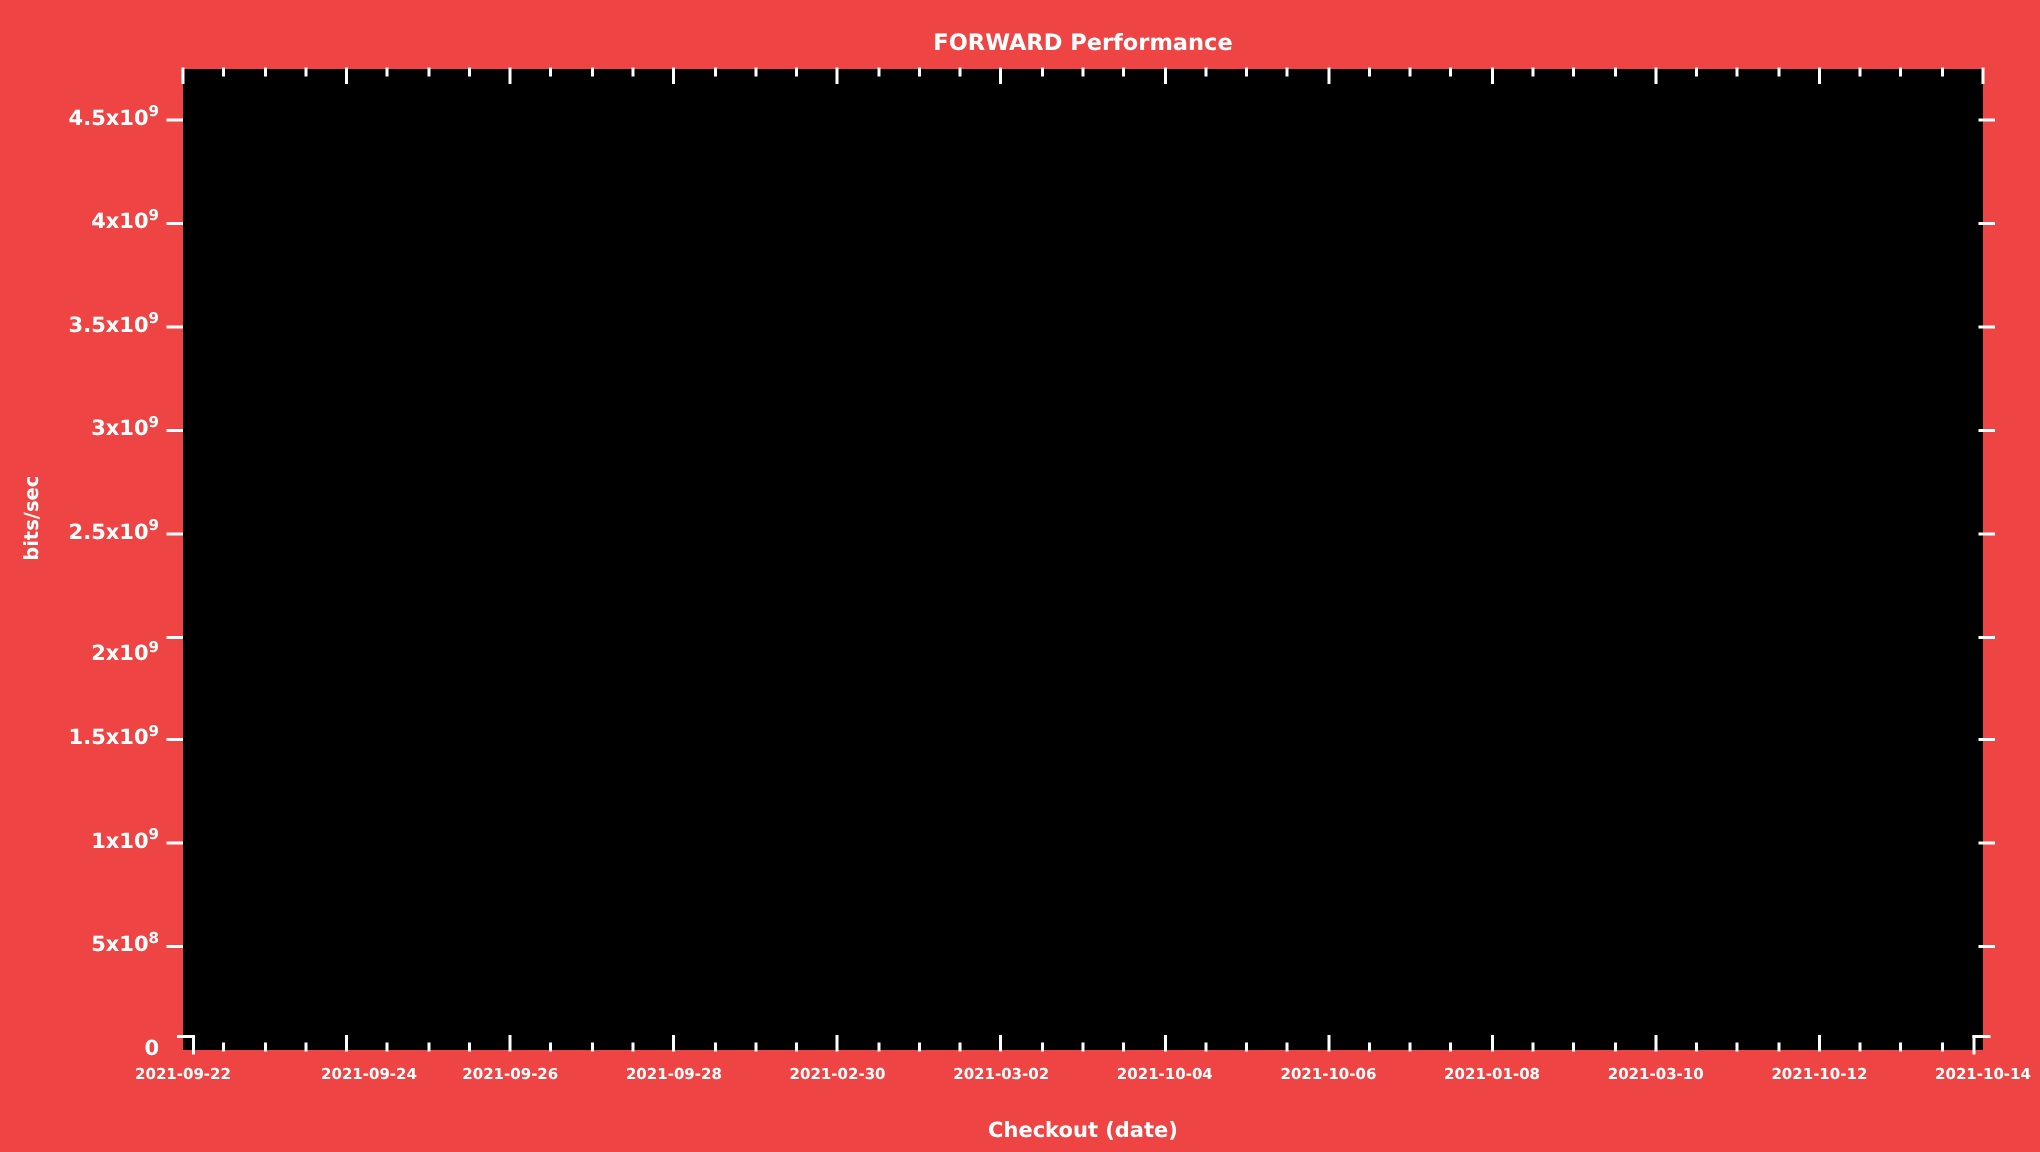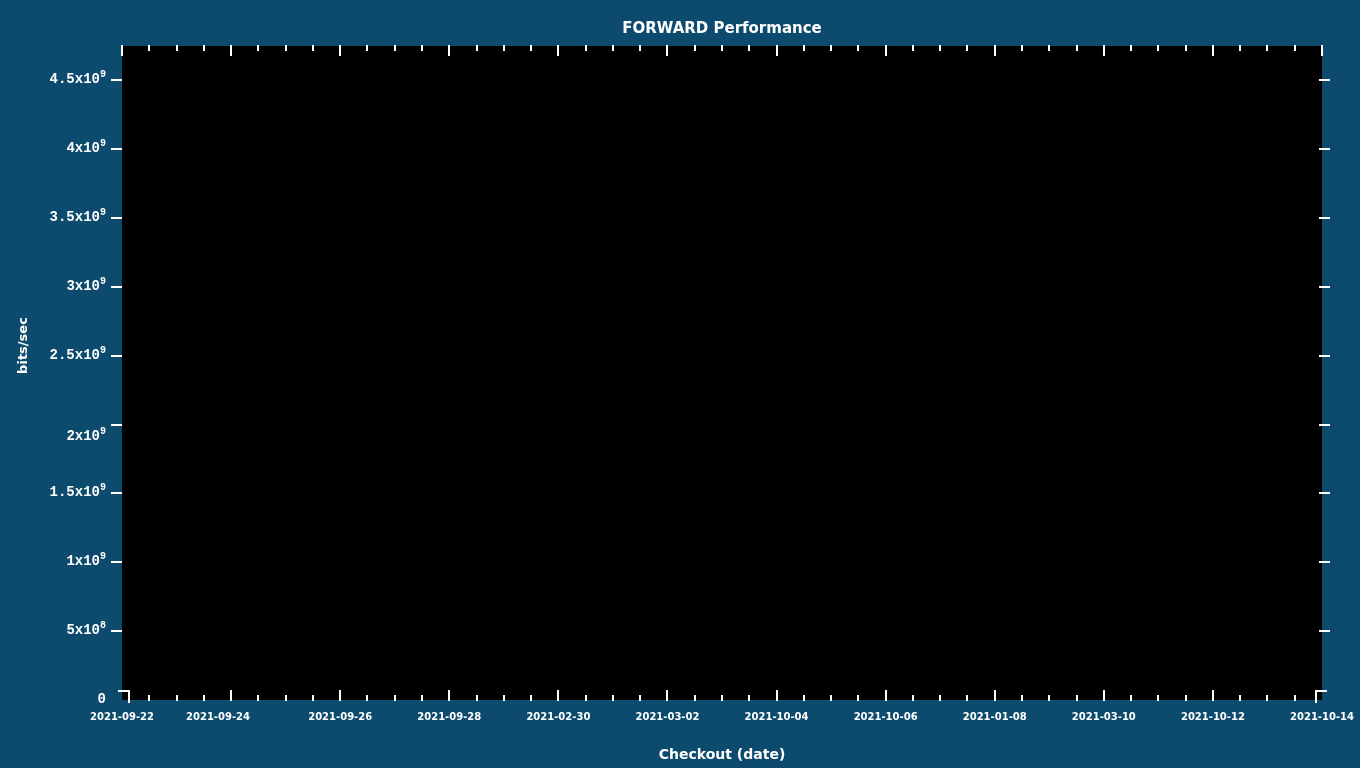--- a/index.html
+++ b/index.html
@@ -15,21 +15,21 @@
     font-family: "DejaVu Sans", "Liberation Sans", sans-serif;
     color: #ffffff;
     -webkit-font-smoothing: none;
   }
 
   #chart-root {
     position: absolute;
     left: 0; top: 0;
     width: 1360px;
     height: 768px;
-    background: #0c4a6e;
+    background: #ef4444;
   }
 
   
   #chart-title {
     position: absolute;
     left: 0;
     top: 19px;
     width: 1444px;
     text-align: center;
     font-size: 15px;
@@ -137,21 +137,20 @@
   
   .ylabel {
     position: absolute;
     right: 1254px;
     text-align: right;
     font-size: 14px;
     font-weight: bold;
     white-space: nowrap;
     color: #ffffff;
     line-height: 1;
-    font-family: Liberation Mono, monospace;
   }
   .ylabel sup {
     font-size: 10px;
     font-weight: bold;
     vertical-align: super;
     line-height: 0;
   }
 
   .xlabel {
     position: absolute;
@@ -302,21 +301,21 @@
       <div class="tick xtick-bottom-minor" style="left: 1130.09px;"></div>
       <div class="tick xtick-bottom-minor" style="left: 1157.36px;"></div>
       <div class="tick xtick-bottom-minor" style="left: 1184.64px;"></div>
       <div class="tick xtick-bottom-major" style="left: 1211.91px;"></div>
       <div class="tick xtick-bottom-minor" style="left: 1239.18px;"></div>
       <div class="tick xtick-bottom-minor" style="left: 1266.45px;"></div>
       <div class="tick xtick-bottom-minor" style="left: 1293.73px;"></div>
     </div>
   <div id="x-tick-labels">
       <div class="xlabel" style="left: 122px;">2021-09-22</div>
-      <div class="xlabel" style="left: 218px;">2021-09-24</div>
+      <div class="xlabel" style="left: 246px;">2021-09-24</div>
       <div class="xlabel" style="left: 340.182px;">2021-09-26</div>
       <div class="xlabel" style="left: 449.273px;">2021-09-28</div>
       <div class="xlabel" style="left: 558.364px;">2021-02-30</div>
       <div class="xlabel" style="left: 667.455px;">2021-03-02</div>
       <div class="xlabel" style="left: 776.545px;">2021-10-04</div>
       <div class="xlabel" style="left: 885.636px;">2021-10-06</div>
       <div class="xlabel" style="left: 994.727px;">2021-01-08</div>
       <div class="xlabel" style="left: 1103.82px;">2021-03-10</div>
       <div class="xlabel" style="left: 1212.91px;">2021-10-12</div>
       <div class="xlabel" style="left: 1322px;">2021-10-14</div>

